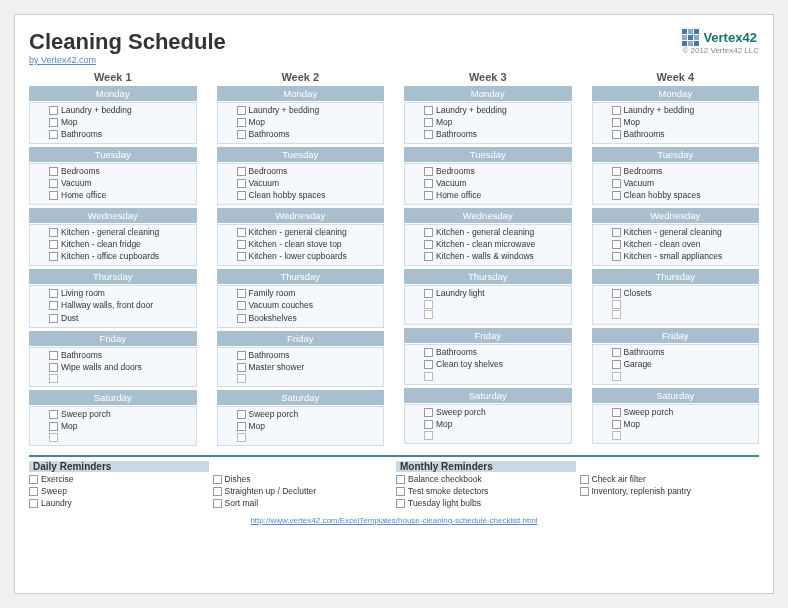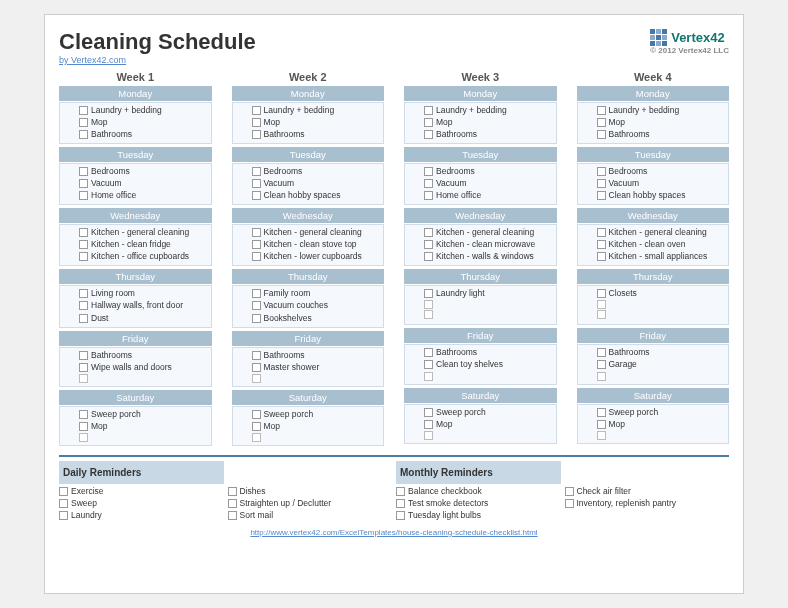--- a/index.html
+++ b/index.html
@@ -8,21 +8,21 @@
       font-size: 10px;
       background: #f0f0f0;
       display: flex;
       justify-content: center;
       align-items: center;
       min-height: 608px;
       width: 788px;
     }
     .page {
       background: white;
-      width: 700px;
+      width: 760px;
       min-height: 580px;
       border: 1px solid #ccc;
       padding: 14px 14px 10px 14px;
       position: relative;
     }
     .header {
       display: flex;
       justify-content: space-between;
       align-items: flex-start;
       margin-bottom: 6px;
@@ -43,21 +43,20 @@
     }
     .logo-text {
       font-size: 13px;
       font-weight: bold;
       color: #0f766e;
     }
     .logo-sub {
       font-size: 8px;
       color: #888;
       display: block;
-      font-weight: bold;
     }
 
     
     .schedule-grid {
       display: grid;
       grid-template-columns: repeat(4, 1fr);
       gap: 20px;
       margin-bottom: 6px;
     }
     .week-col {}
@@ -126,21 +125,21 @@
       padding-top: 4px;
       display: grid;
       grid-template-columns: 1fr 1fr 1fr 1fr;
       gap: 4px;
     }
     .reminder-header {
       font-size: 10px;
       font-weight: bold;
       color: #333;
       background: #c8d8e4;
-      padding: 6px 4px;
+      padding: 0 4px;
       margin-bottom: 2px;
     }
 
     .footer-url {
       font-size: 8px;
       color: #5588cc;
       text-align: center;
       margin-top: 6px;
       text-decoration: underline;
     }

